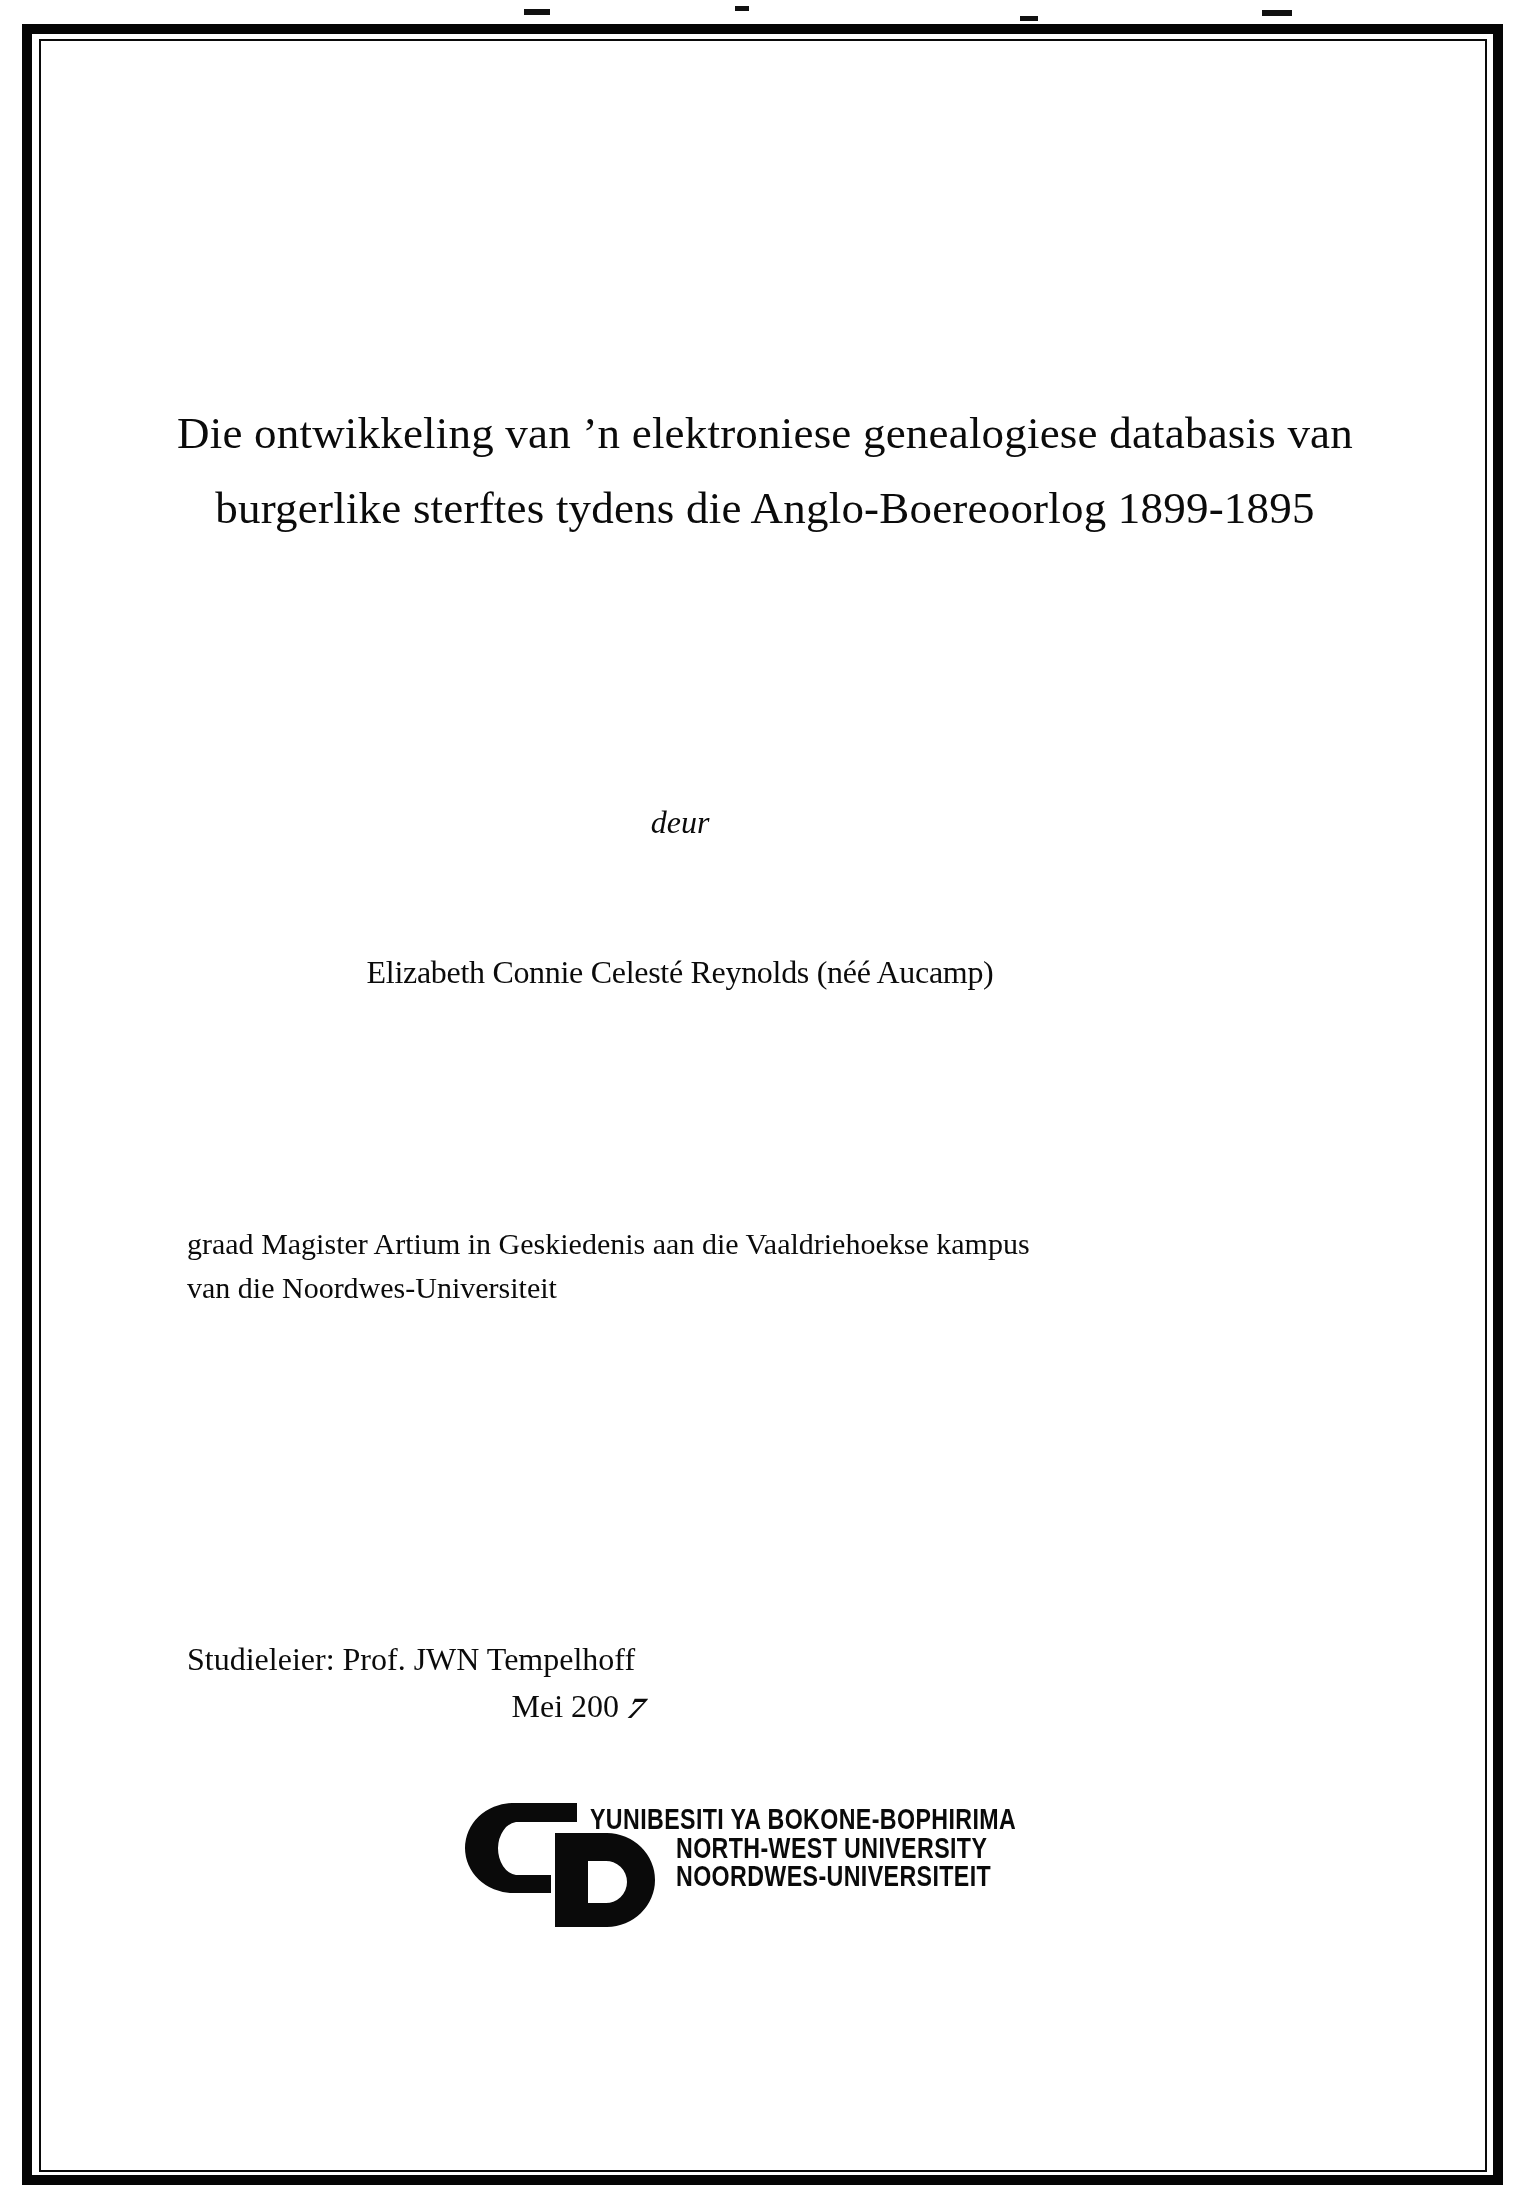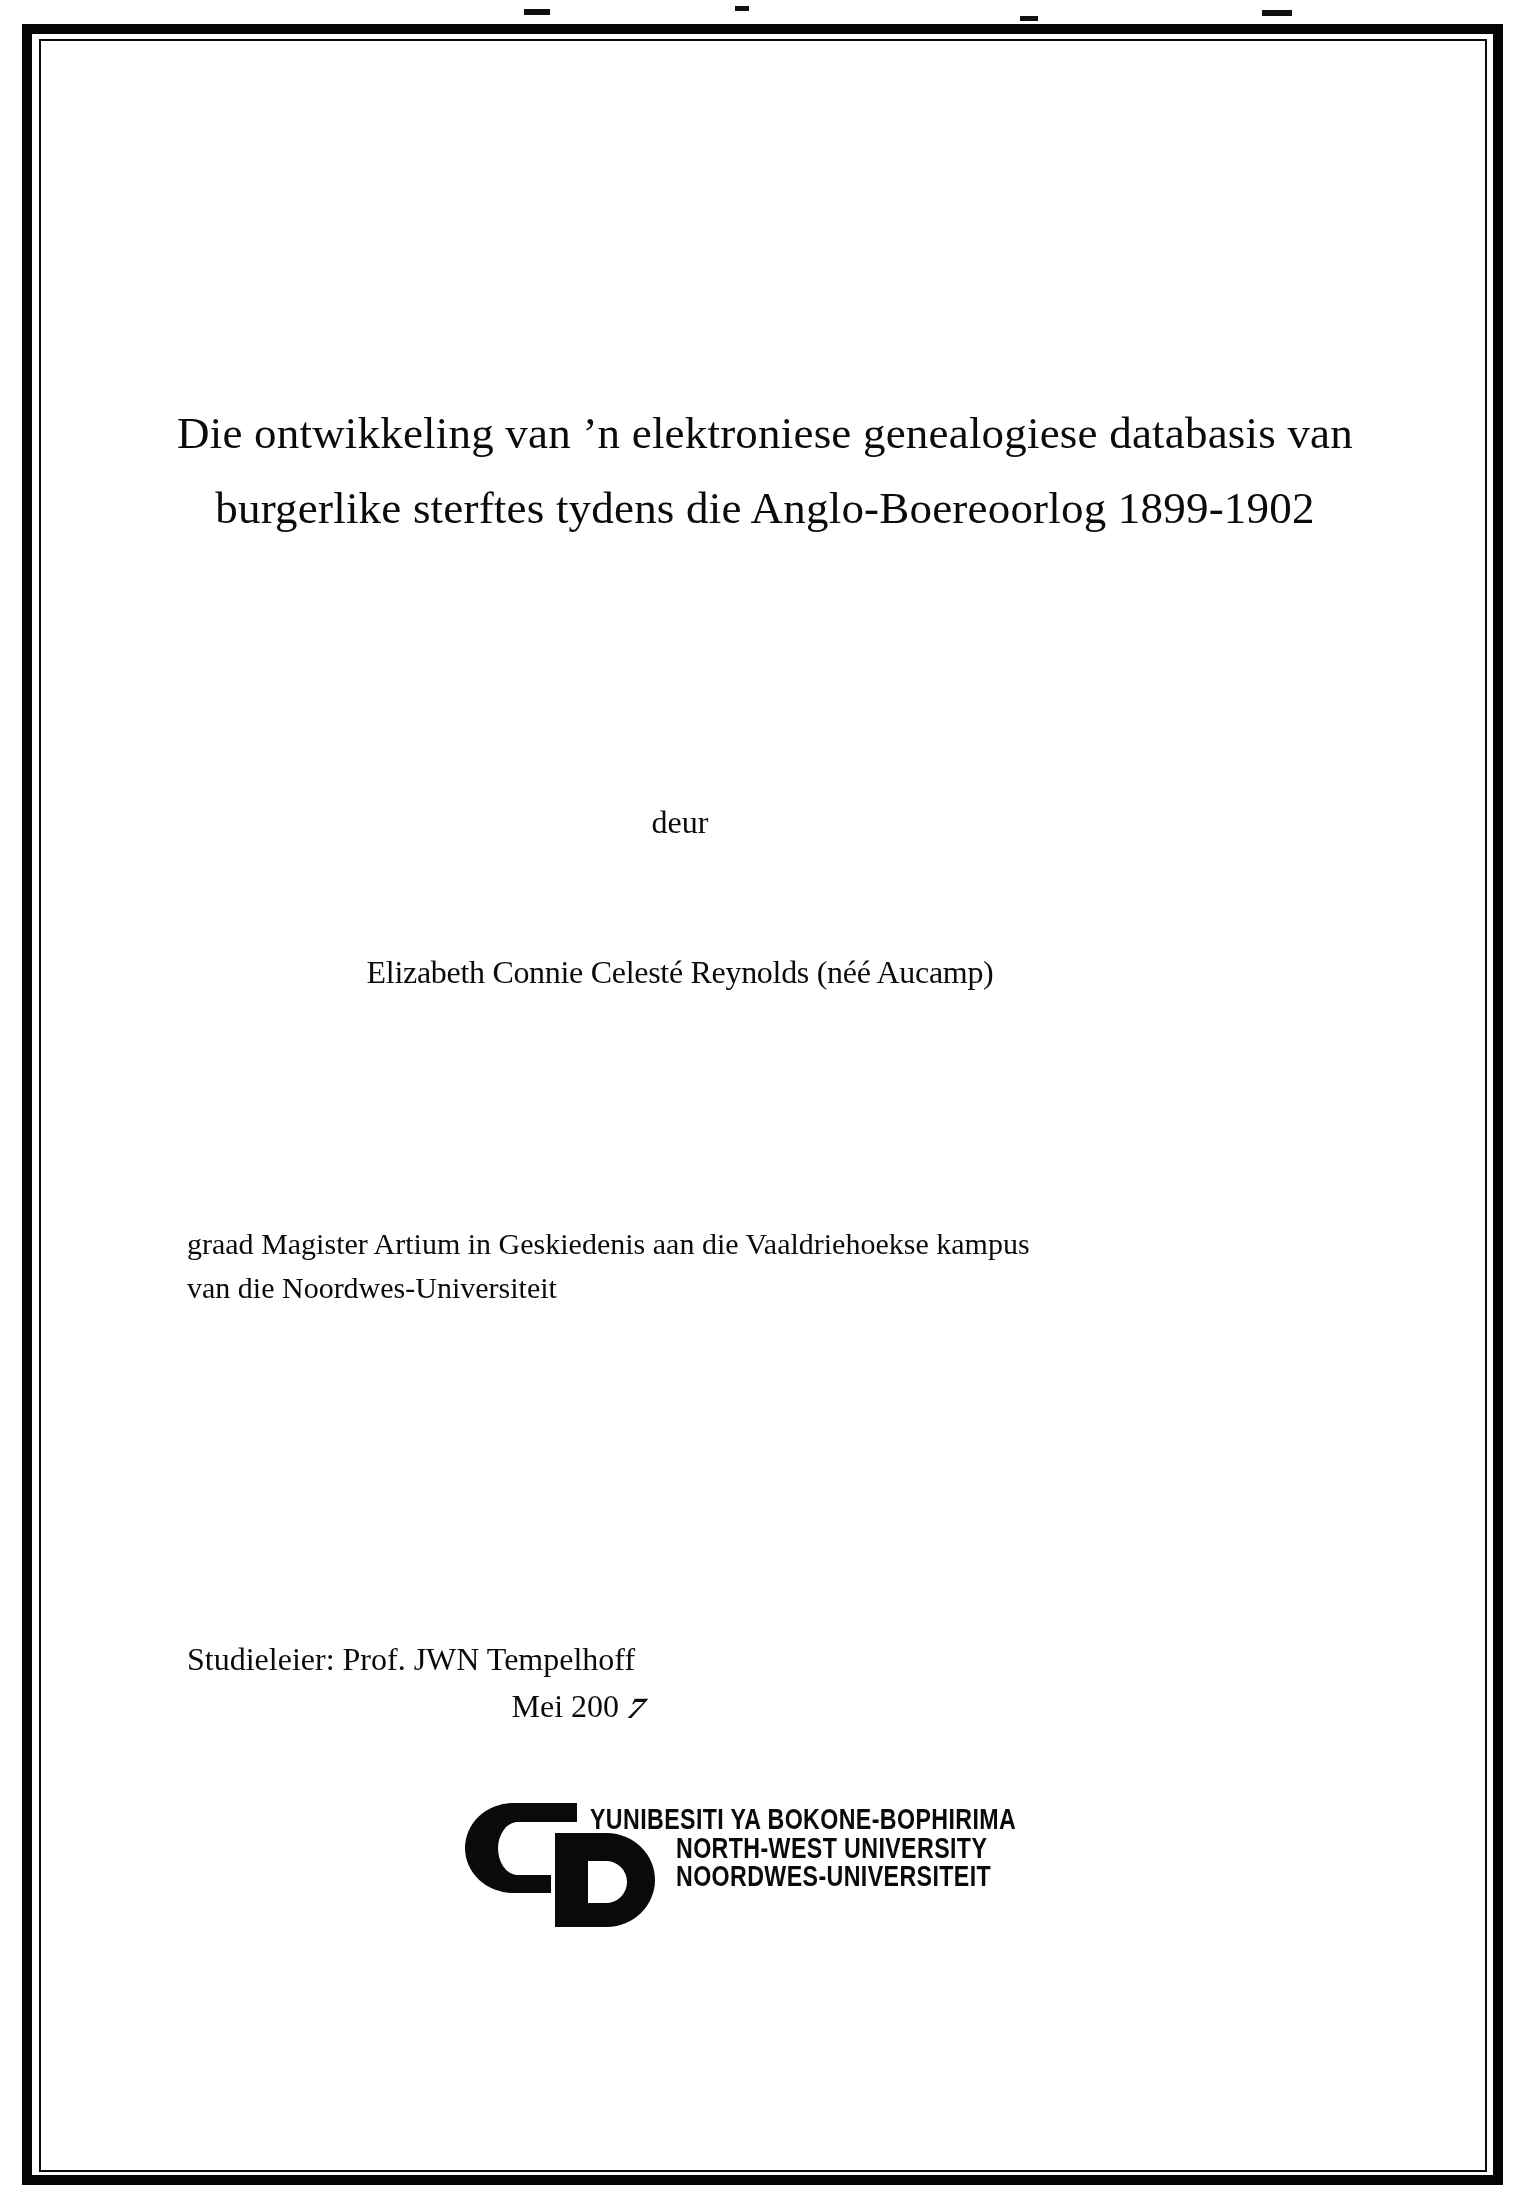--- a/index.html
+++ b/index.html
@@ -31,20 +31,21 @@
   .thesis-title {
     position: absolute; left: 120px; top: 396px; width: 1290px;
     text-align: center;
     font-size: 45px; line-height: 75px;
     letter-spacing: 0.2px;
   }
   .byline {
     position: absolute; left: 187px; top: 804px; width: 986px;
     text-align: center;
     font-size: 32px;
+    font-style: italic;
   }
   .author {
     position: absolute; left: 187px; top: 954px; width: 986px;
     text-align: center;
     font-size: 32px;
     letter-spacing: -0.3px;
   }
   .statement {
     position: absolute; left: 187px; top: 1222px; width: 1180px;
     font-size: 30px; line-height: 44px;
@@ -94,21 +95,21 @@
   <div class="frame-outer"></div>
   <div class="frame-inner"></div>
 
   <div class="speck" style="left:524px; top:9px;  width:26px; height:6px;"></div>
   <div class="speck" style="left:735px; top:6px;  width:14px; height:5px;"></div>
   <div class="speck" style="left:1020px;top:16px; width:18px; height:5px;"></div>
   <div class="speck" style="left:1262px;top:10px; width:30px; height:6px;"></div>
 
   <div class="thesis-title">
     <div>Die ontwikkeling van ’n elektroniese genealogiese databasis van</div>
-    <div>burgerlike sterftes tydens die Anglo-Boereoorlog 1899-1902</div>
+    <div>burgerlike sterftes tydens die Anglo-Boereoorlog 1899-1895</div>
   </div>
 
   <div class="byline">deur</div>
 
   <div class="author">Elizabeth Connie Celesté Reynolds (néé Aucamp)</div>
 
   <div class="statement">
     <span class="line"><span>graad </span><span class="italic">Magister Artium</span><span> in Geskiedenis aan die Vaaldriehoekse kampus</span></span>
     <div>van die Noordwes-Universiteit</div>
   </div>

